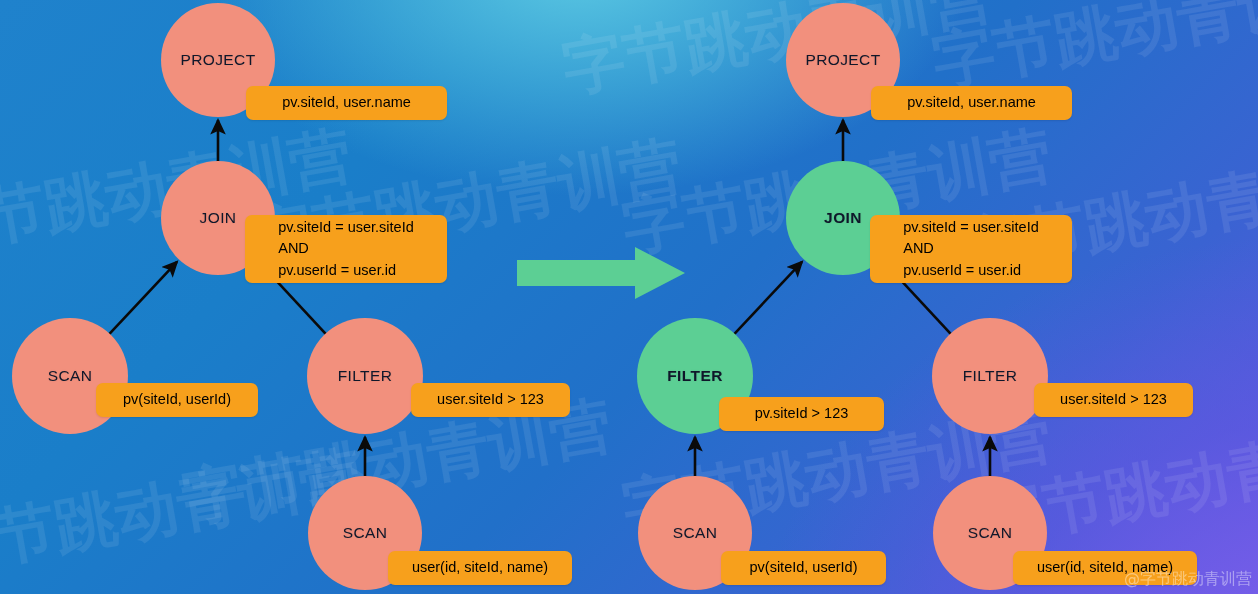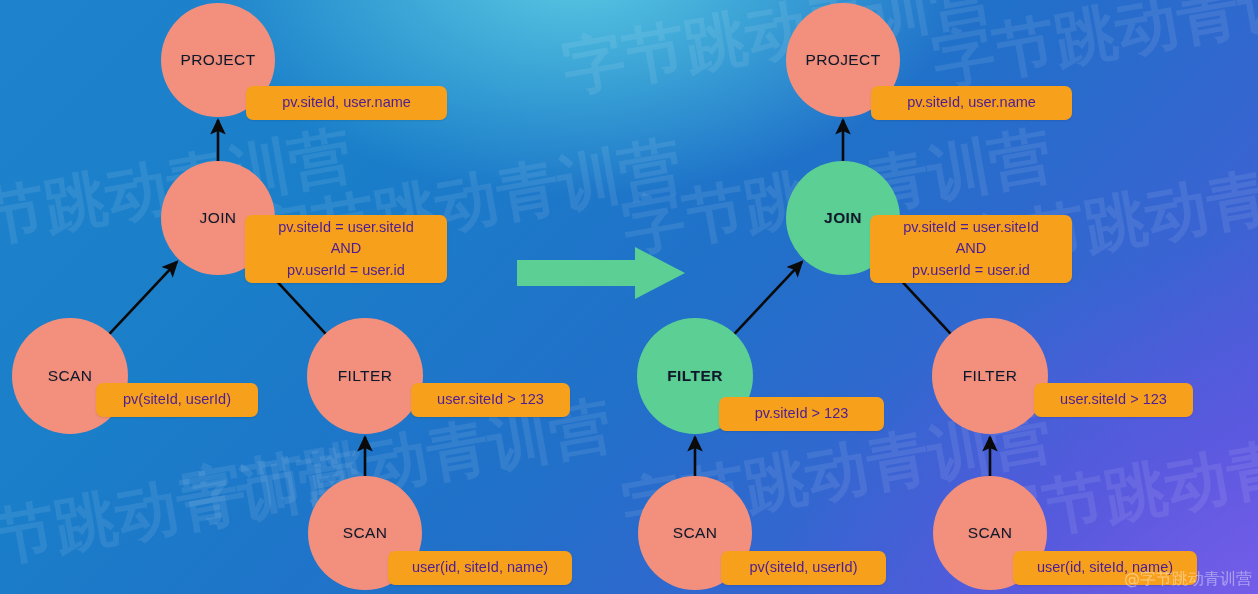--- a/index.html
+++ b/index.html
@@ -49,25 +49,25 @@
     font-size: 15.5px;
     letter-spacing: 0.4px;
     text-shadow: 0 0 2px rgba(0,0,0,0.10);
   }
   .node.salmon { background: #f2907d; }
   .node.green  { background: #5ccf94; font-weight: bold; }
 
   .label {
     position: absolute;
     background: #f7a01c;
-    color: #4c1d95;
+    color: #000000;
     border-radius: 7px;
     font-size: 14.5px;
     line-height: 1.48;
-    text-align: center;
+    text-align: left;
     display: flex;
     align-items: center;
     justify-content: center;
     padding: 4px 10px;
     white-space: pre-line;
     box-shadow: 0 1px 2px rgba(0,0,0,0.10);
   }
 
   .arrow-big {
     position: absolute;

